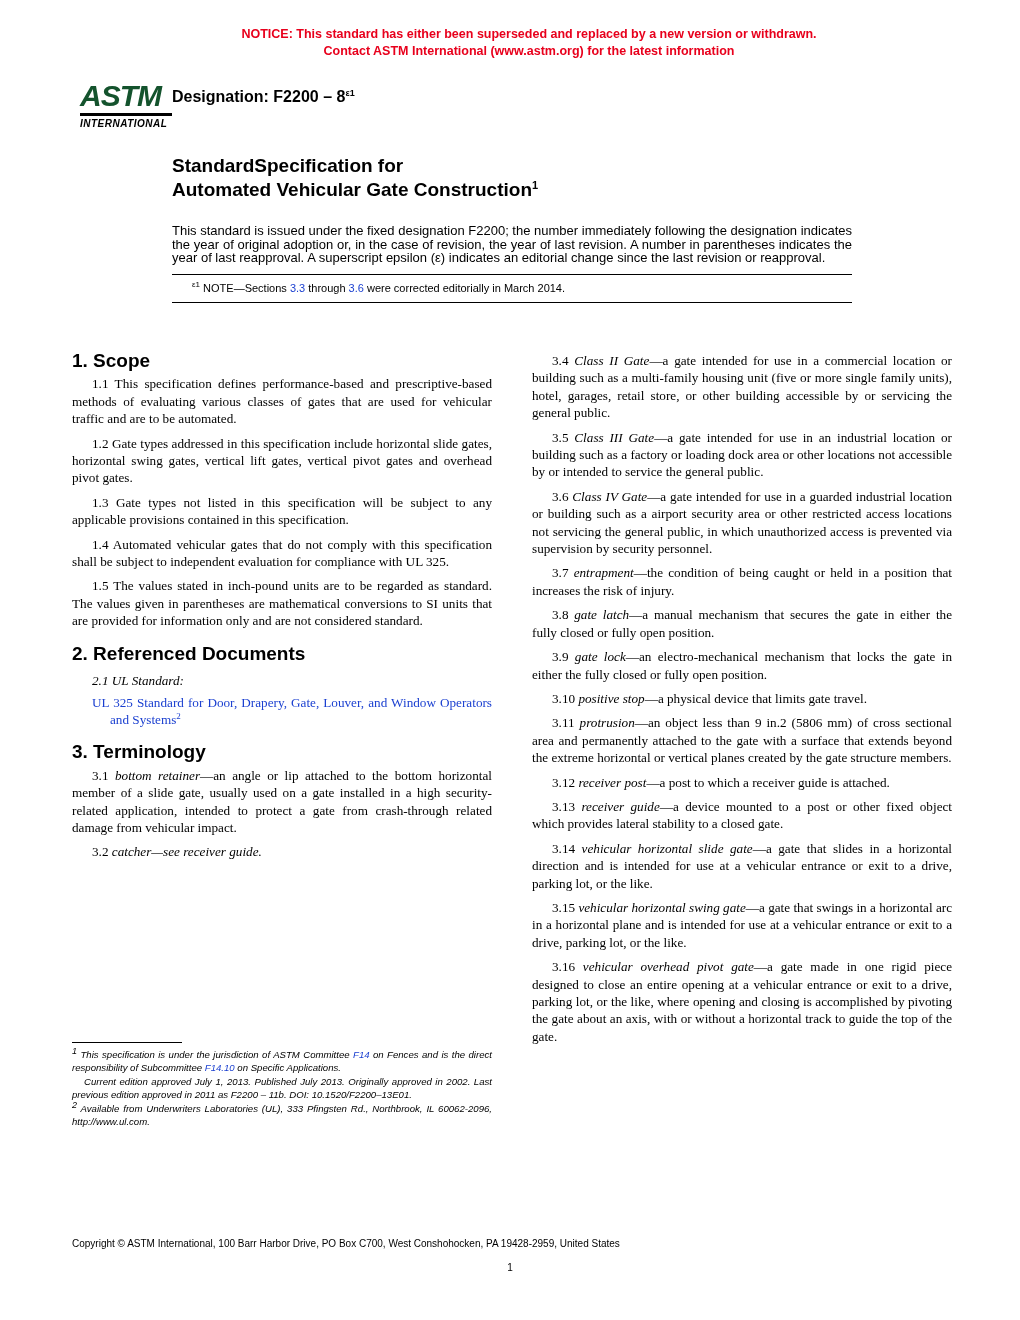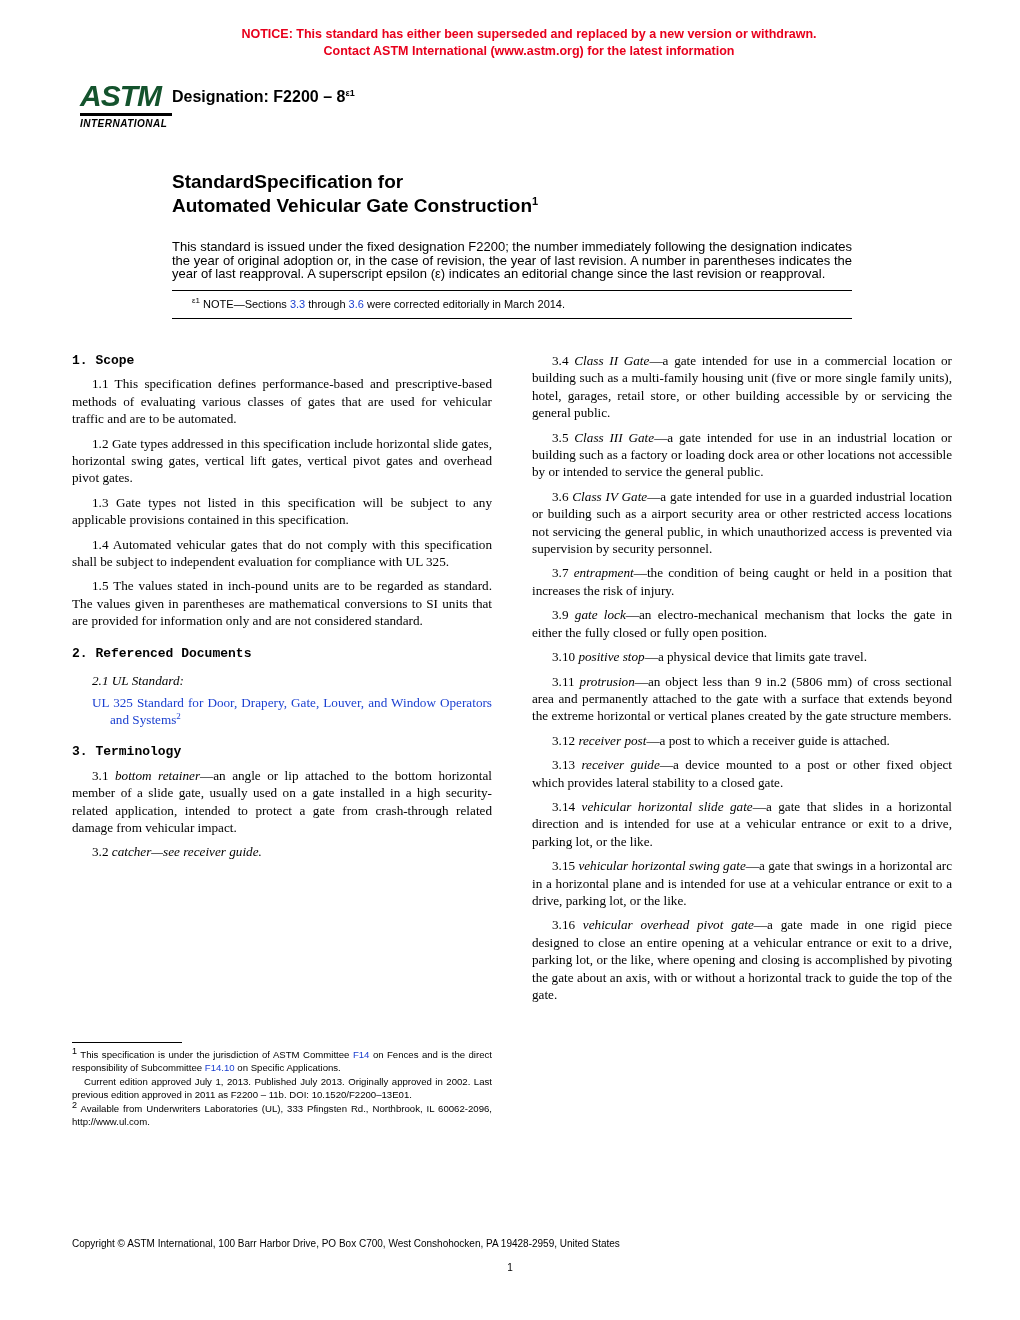--- a/index.html
+++ b/index.html
@@ -82,21 +82,21 @@
     font-weight: bold;
     font-size: 16px;
   }
   .designation sup {
     font-size: 9px;
   }
 
   
   .titleblock {
     position: absolute;
-    top: 170px;
+    top: 154px;
     left: 172px;
     width: 680px;
   }
   .doc-title {
     font-family: "Liberation Sans", sans-serif;
     font-weight: bold;
     font-size: 19px;
     line-height: 24px;
   }
   .doc-title sup { font-size: 11px; }
@@ -136,23 +136,23 @@
   }
   .col {
     width: 420px;
     float: left;
     font-size: 13.2px;
     line-height: 17.4px;
     text-align: justify;
   }
   .col.left { margin-right: 40px; }
   .sec-head {
-    font-family: Liberation Mono, monospace;
-    font-weight: bold;
-    font-size: 13px;
+    font-family: Liberation Sans, sans-serif;
+    font-weight: bold;
+    font-size: 19px;
     margin-top: 15px;
     margin-bottom: 6px;
   }
   .sec-head:first-child { margin-top: 0; }
   p.para {
     margin: 0 0 7px 0;
     text-indent: 20px;
   }
   .sub-head {
     margin: 10px 0 4px 0;
@@ -178,21 +178,21 @@
     font-family: "Liberation Sans", sans-serif;
     font-size: 9.6px;
     line-height: 12.6px;
     text-align: justify;
   }
   .fn-rule {
     border-top: 1px solid #000;
     width: 110px;
     margin-bottom: 6px;
   }
-  .footnotes p { margin: 0 0 2px 0; }
+  .footnotes p { margin: 0 0 2px 0; font-style: italic; }
   .footnotes .lnk { color: #1a3fd0; }
   .fn-indent { text-indent: 12px; }
 
   
   .copyright {
     position: absolute;
     top: 1238px;
     left: 72px;
     width: 880px;
     font-family: "Liberation Sans", sans-serif;
@@ -280,20 +280,23 @@
         <span>3.4 </span><i>Class II Gate</i><span>—a gate intended for use in a commercial location or building such as a multi-family housing unit (five or more single family units), hotel, garages, retail store, or other building accessible by or servicing the general public.</span>
       </p>
       <p class="para">
         <span>3.5 </span><i>Class III Gate</i><span>—a gate intended for use in an industrial location or building such as a factory or loading dock area or other locations not accessible by or intended to service the general public.</span>
       </p>
       <p class="para">
         <span>3.6 </span><i>Class IV Gate</i><span>—a gate intended for use in a guarded industrial location or building such as a airport security area or other restricted access locations not servicing the general public, in which unauthorized access is prevented via supervision by security personnel.</span>
       </p>
       <p class="para">
         <span>3.7 </span><i>entrapment</i><span>—the condition of being caught or held in a position that increases the risk of injury.</span>
+      </p>
+      <p class="para">
+        <span>3.8 </span><i>gate latch</i><span>—a manual mechanism that secures the gate in either the fully closed or fully open position.</span>
       </p>
       <p class="para">
         <span>3.9 </span><i>gate lock</i><span>—an electro-mechanical mechanism that locks the gate in either the fully closed or fully open position.</span>
       </p>
       <p class="para">
         <span>3.10 </span><i>positive stop</i><span>—a physical device that limits gate travel.</span>
       </p>
       <p class="para">
         <span>3.11 </span><i>protrusion</i><span>—an object less than 9 in.2 (5806 mm) of cross sectional area and permanently attached to the gate with a surface that extends beyond the extreme horizontal or vertical planes created by the gate structure members.</span>
       </p>

